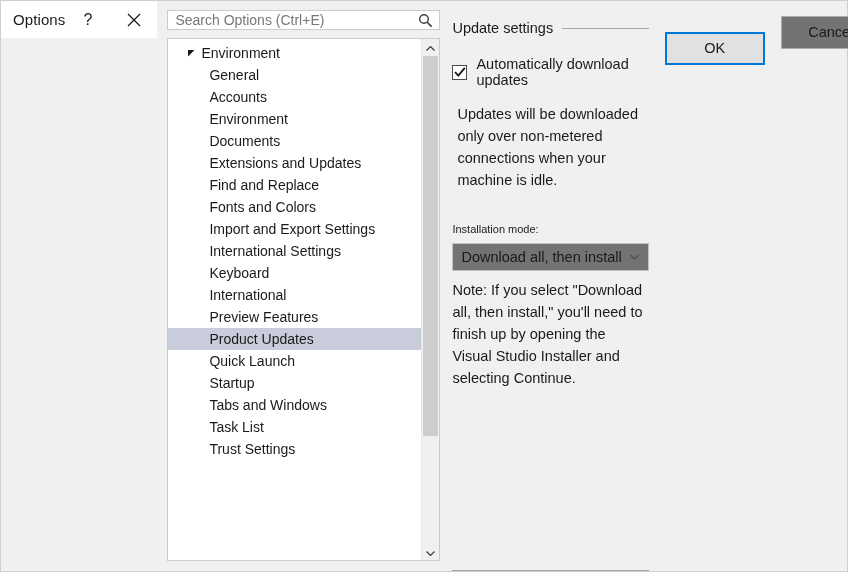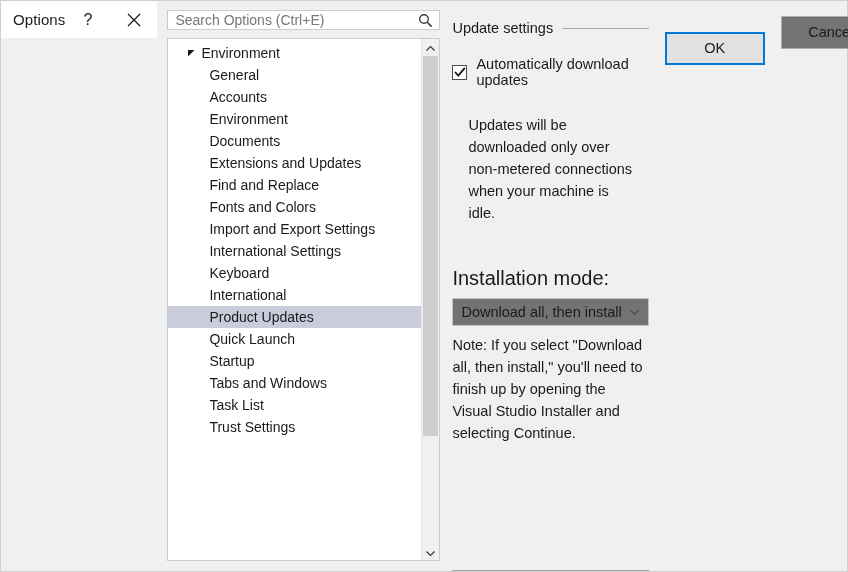--- a/index.html
+++ b/index.html
@@ -222,25 +222,25 @@
   .checkrow .cb-label {
     font-size: 14.5px;
     color: #1a1a1a;
   }
 
   .body-text {
     font-size: 14.5px;
     color: #1a1a1a;
     line-height: 22px;
     max-width: 512px;
-    margin: 16px;
+    margin: 5px;
   }
 
   .field-label {
-    font-size: 20px;
+    font-size: 11px;
     color: #1a1a1a;
     margin-top: 27px;
     margin-bottom: 8px;
   }
 
   .combo {
     height: 28px;
     background: #737373;
     border: 1px solid #c2c2c2;
     box-sizing: border-box;
@@ -394,20 +394,23 @@
               <span>Import and Export Settings</span>
             </div>
           <div class="tree-item child">
               <span>International Settings</span>
             </div>
           <div class="tree-item child">
               <span>Keyboard</span>
             </div>
           <div class="tree-item child">
               <span>International</span>
+            </div>
+          <div class="tree-item child">
+              <span>Preview Features</span>
             </div>
           <div class="tree-item child selected">
               <span>Product Updates</span>
             </div>
           <div class="tree-item child">
               <span>Quick Launch</span>
             </div>
           <div class="tree-item child">
               <span>Startup</span>
             </div>

